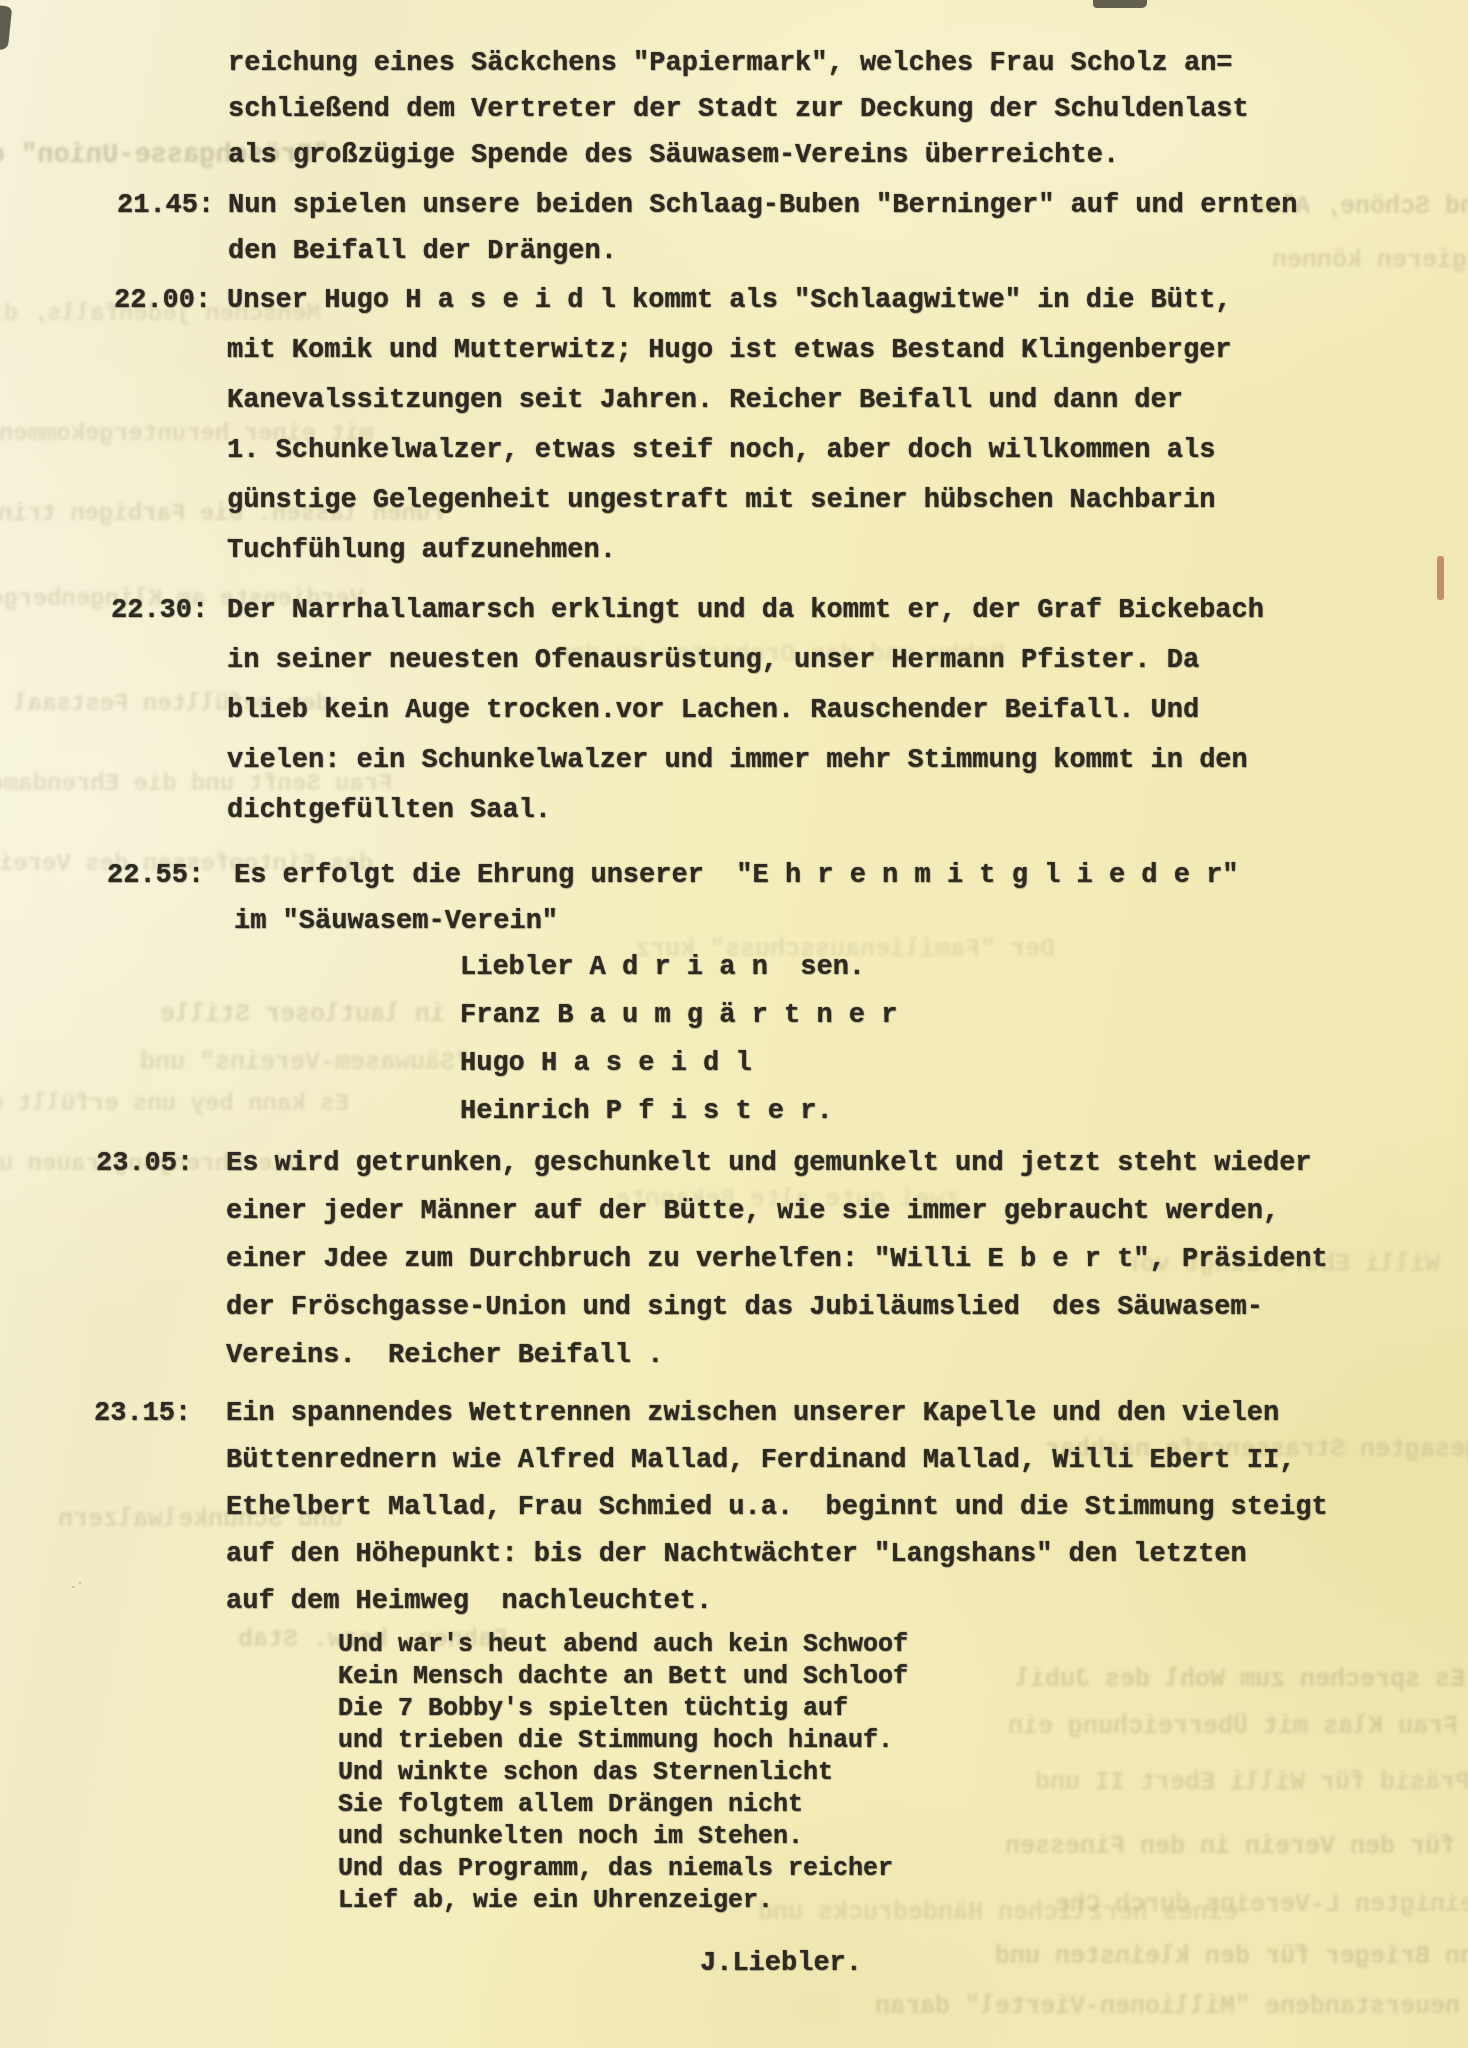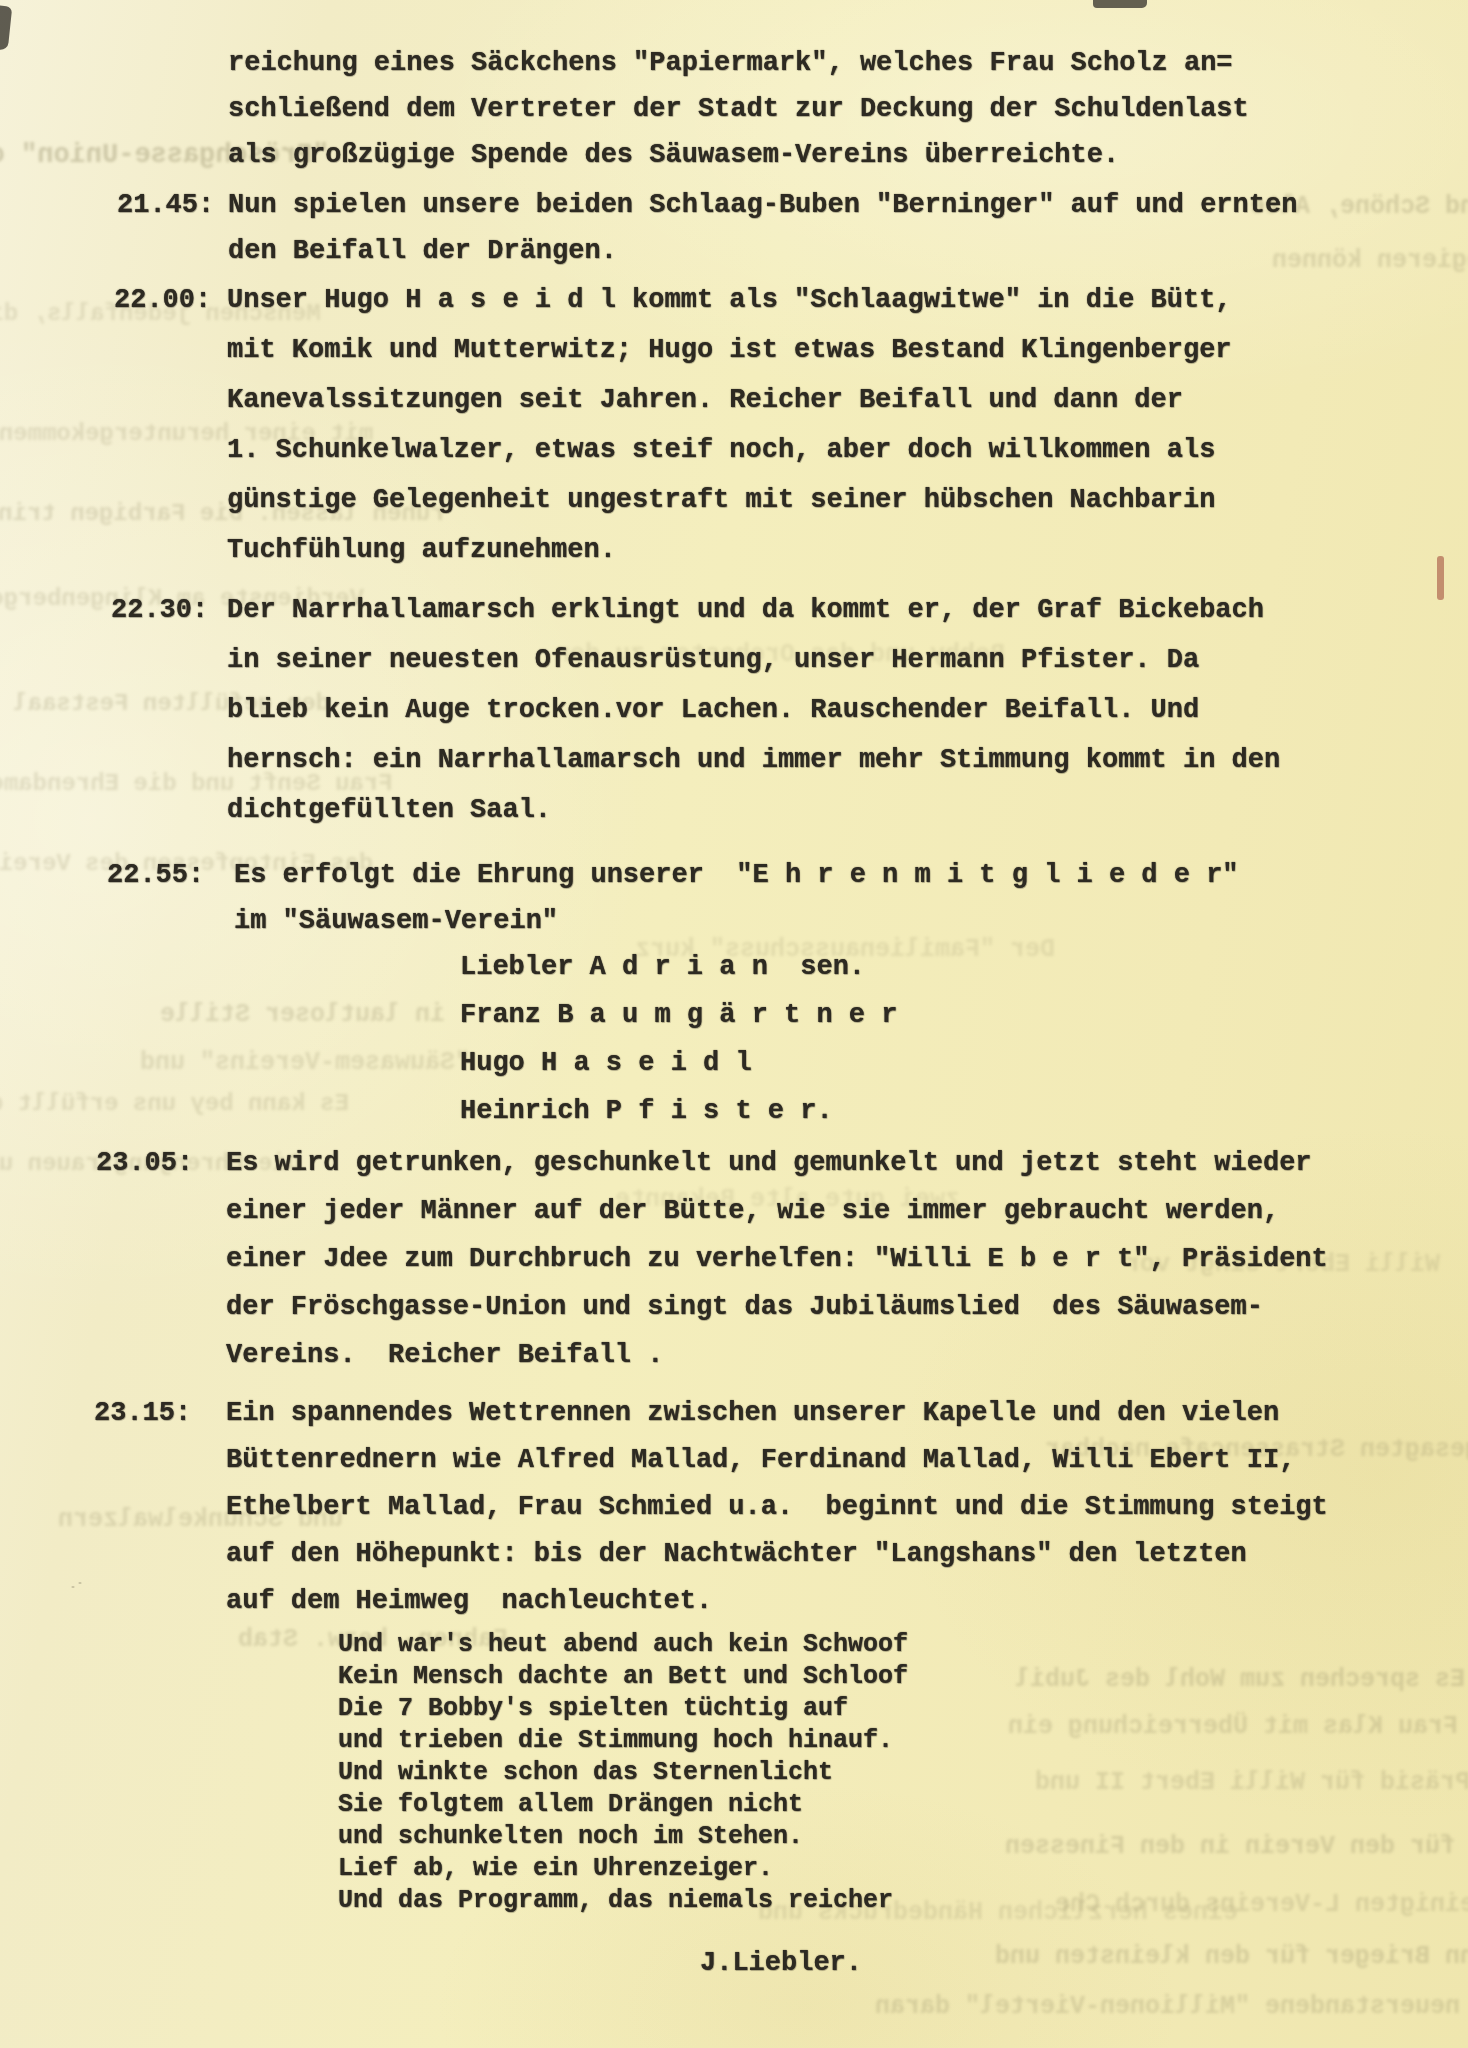--- a/index.html
+++ b/index.html
@@ -103,21 +103,21 @@
         <div class="tline">Tuchfühlung aufzunehmen.</div>
       </div>
   </div>
 
   <div class="entry ink" style="top:585px">
     <div class="time" style="left:111px;line-height:50px">22.30:</div>
     <div class="lines" style="left:227px;--lh:50px">
         <div class="tline">Der Narrhallamarsch erklingt und da kommt er, der Graf Bickebach</div>
         <div class="tline">in seiner neuesten Ofenausrüstung, unser Hermann Pfister. Da</div>
         <div class="tline">blieb kein Auge trocken.vor Lachen. Rauschender Beifall. Und</div>
-        <div class="tline">hernsch: ein Narrhallamarsch und immer mehr Stimmung kommt in den</div>
+        <div class="tline">vielen: ein Schunkelwalzer und immer mehr Stimmung kommt in den</div>
         <div class="tline">dichtgefüllten Saal.</div>
       </div>
   </div>
 
   <div class="entry ink" style="top:852px">
     <div class="time" style="left:107px;line-height:46px">22.55:</div>
     <div class="lines" style="left:234px;--lh:46px">
         <div class="tline">Es erfolgt die Ehrung unserer  "E h r e n m i t g l i e d e r"</div>
         <div class="tline">im "Säuwasem-Verein"</div>
       </div>
@@ -156,20 +156,20 @@
 
   <div class="entry ink poem" style="top:1629px">
     <div class="lines" style="left:338px;--lh:32px">
         <div class="tline">Und war's heut abend auch kein Schwoof</div>
         <div class="tline">Kein Mensch dachte an Bett und Schloof</div>
         <div class="tline">Die 7 Bobby's spielten tüchtig auf</div>
         <div class="tline">und trieben die Stimmung hoch hinauf.</div>
         <div class="tline">Und winkte schon das Sternenlicht</div>
         <div class="tline">Sie folgtem allem Drängen nicht</div>
         <div class="tline">und schunkelten noch im Stehen.</div>
+        <div class="tline">Und das Programm, das niemals reicher</div>
         <div class="tline">Lief ab, wie ein Uhrenzeiger.</div>
-        <div class="tline">Und das Programm, das niemals reicher</div>
       </div>
   </div>
 
   <div class="sig ink" style="left:700px;top:1948px">J.Liebler.</div>
 
 </div>
 
 </body></html>

